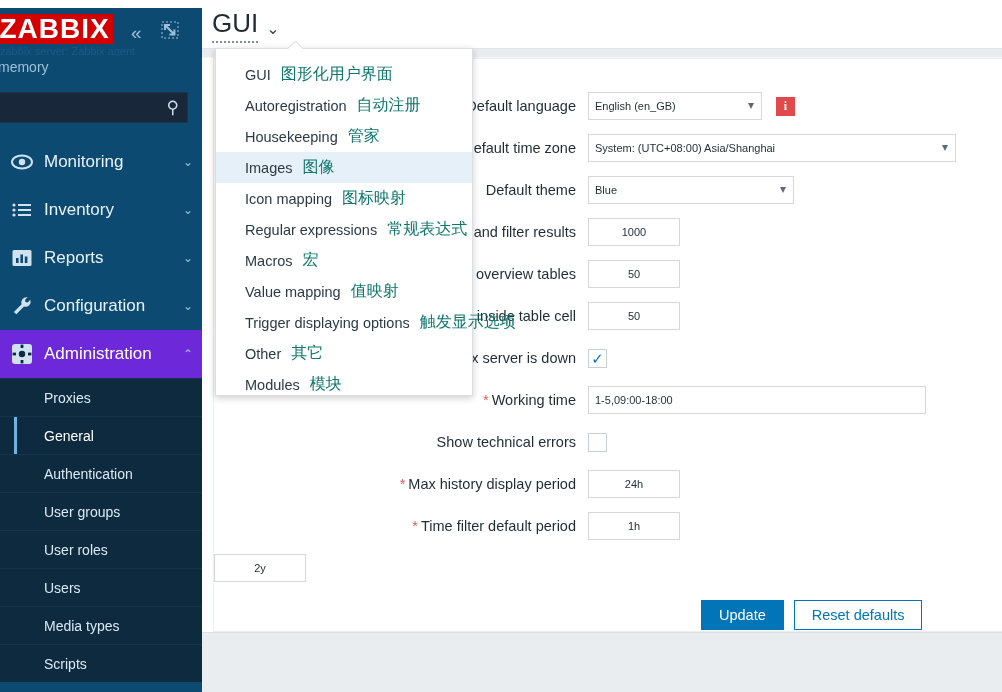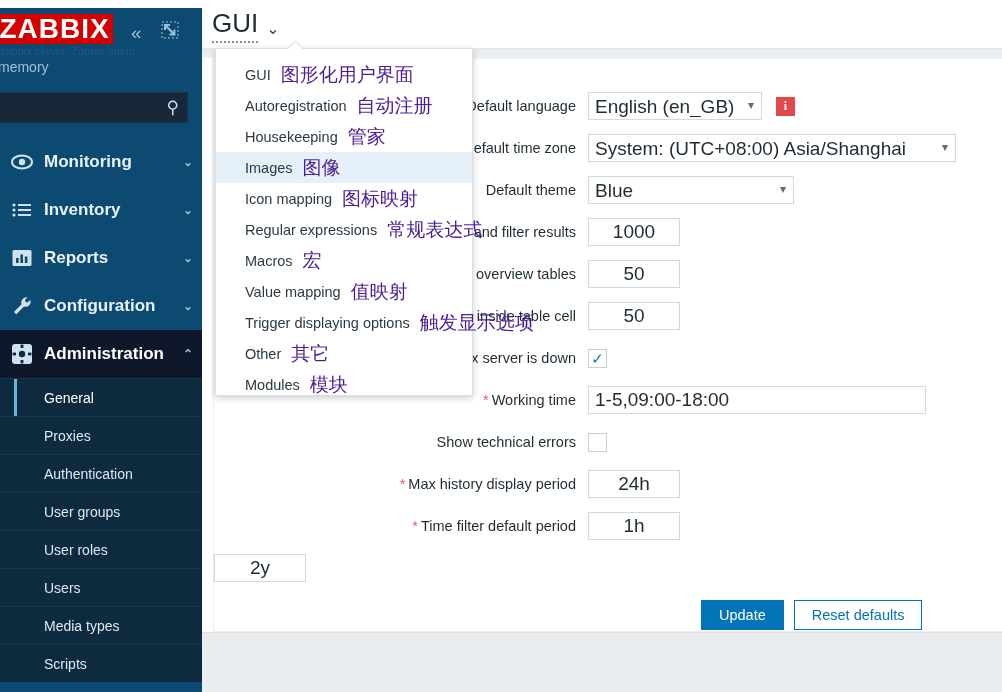--- a/index.html
+++ b/index.html
@@ -77,30 +77,29 @@
   }
 
   .nav { position: absolute; left: 0; top: 130px; width: 202px; }
   .nav-item {
     position: relative;
     height: 48px;
     display: flex; align-items: center;
     color: #e9f2f8;
     font-size: 17px;
     cursor: pointer;
-    font-weight: bold;
   }
   .nav-item .ico {
     width: 44px; flex: 0 0 44px;
     display: flex; align-items: center; justify-content: center;
     color: #cfe2ee;
   }
   .nav-item .lbl { flex: 1 1 auto; }
   .nav-item .chev { width: 28px; flex: 0 0 28px; color: #9fc0d6; font-size: 12px; text-align: center; }
-  .nav-item.active { background: #0f172a; }
+  .nav-item.active { background: #6d28d9; }
   .nav-item.active .lbl { color: #ffffff; }
 
   .subnav { background: #0d2a3f; }
   .sub-item {
     position: relative;
     height: 38px;
     display: flex; align-items: center;
     padding-left: 44px;
     color: #dce9f2;
     font-size: 14px;
@@ -173,21 +172,21 @@
     color: #1f2c33;
     font-size: 14.5px;
     white-space: nowrap;
     overflow: hidden;
   }
   .req { color: #d35e60; margin-right: 3px; }
   .fctl { flex: 1 1 auto; display: flex; align-items: center; }
 
   select.zsel, input.ztext {
     font-family: "Liberation Sans", sans-serif;
-    font-size: 19px;
+    font-size: 11px;
     color: #1f2c33;
     background: #ffffff;
     border: 1px solid #d4d8dc;
     height: 28px;
     padding: 0 6px;
     outline: none;
   }
   select.zsel {
     -webkit-appearance: none; appearance: none;
     padding-right: 26px;
@@ -263,22 +262,22 @@
     height: 31px;
     padding-left: 29px;
     cursor: pointer;
     white-space: nowrap;
   }
   .mrow .men {
     color: #2b3a44;
     font-size: 14.5px;
   }
   .mrow .mzh {
-    color: #4c1d95;
-    font-size: 19px;
+    color: #0f766e;
+    font-size: 16px;
     margin-left: 10px;
     font-family: Liberation Serif, serif;
   }
   .mrow.hl { background: #e6f0f8; }
   .mrow.overflow .mzh { position: relative; z-index: 60; }
 </style>
 </head>
 <body>
 
 <div id="app">
@@ -364,25 +363,25 @@
             <rect x="9.6" y="17" width="2.8" height="3.4" fill="#0d2a3f"></rect>
             <rect x="1.6" y="9.6" width="3.4" height="2.8" fill="#0d2a3f"></rect>
             <rect x="17" y="9.6" width="3.4" height="2.8" fill="#0d2a3f"></rect>
           </svg>
         </span>
         <span class="lbl">Administration</span>
         <span class="chev">⌃</span>
       </div>
 
       <div class="subnav">
+        <div class="sub-item">
+            <span>Proxies</span>
+          </div>
         <div class="sub-item selected">
             <span>General</span>
-          </div>
-        <div class="sub-item">
-            <span>Proxies</span>
           </div>
         <div class="sub-item">
             <span>Authentication</span>
           </div>
         <div class="sub-item">
             <span>User groups</span>
           </div>
         <div class="sub-item">
             <span>User roles</span>
           </div>

